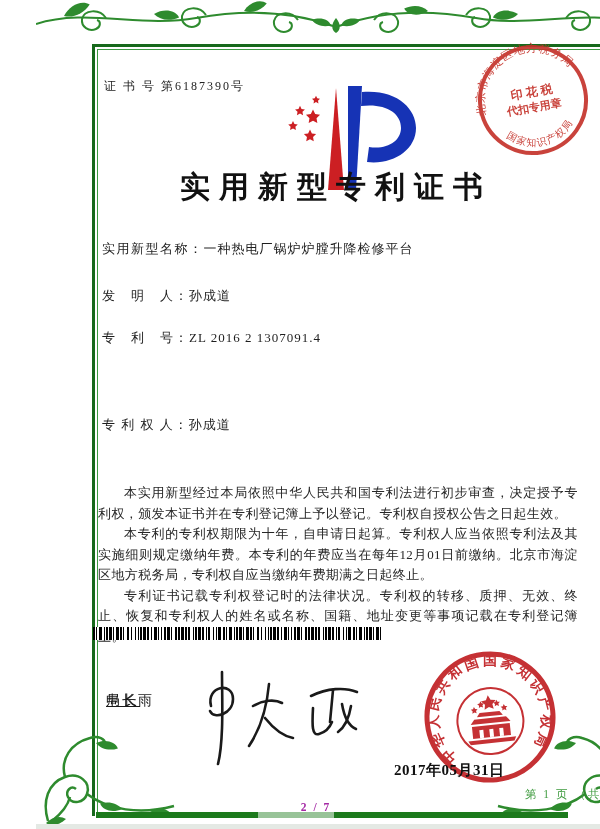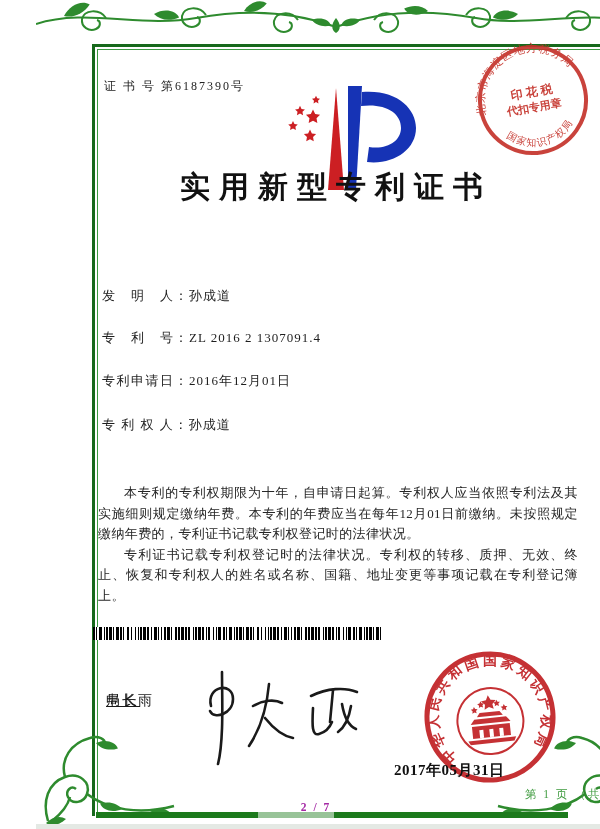--- a/index.html
+++ b/index.html
@@ -152,35 +152,36 @@
     </text>
     <text fill="#c5342c" font-size="10" letter-spacing="1">
       <textPath href="#taxBotArc" startOffset="6">国家知识产权局</textPath>
     </text>
     <text x="58" y="54" text-anchor="middle" fill="#c5342c" font-size="12" font-weight="bold">印 花 税</text>
     <text x="58" y="69" text-anchor="middle" fill="#c5342c" font-size="11" font-weight="bold">代扣专用章</text>
   </svg>
 
   <div class="abs title">实用新型专利证书</div>
 
+  <div class="abs field-row" style="top:240px">
+    <span class="lbl">实用新型名称：</span><span class="val">一种热电厂锅炉炉膛升降检修平台</span>
+  </div>
   <div class="abs field-row" style="top:287px">
     <span class="lbl">发　明　人：</span><span class="val">孙成道</span>
   </div>
   <div class="abs field-row" style="top:329px">
     <span class="lbl">专　利　号：</span><span class="val">ZL 2016 2 1307091.4</span>
   </div>
-  <div class="abs field-row" style="top:372px">
-    <span class="lbl">专利申请日：</span><span class="val">2016年12月01日</span>
-  </div>
   <div class="abs field-row" style="top:416px">
     <span class="lbl">专 利 权 人：</span><span class="val">孙成道</span>
   </div>
 
   <div class="abs body-block">
-    <p>本专利的专利权期限为十年，自申请日起算。专利权人应当依照专利法及其实施细则规定缴纳年费。本专利的年费应当在每年12月01日前缴纳。未按照规定缴纳年费的，专利证书记载专利权登记时的法律状况。</p>
+    <p>本实用新型经过本局依照中华人民共和国专利法进行初步审查，决定授予专利权，颁发本证书并在专利登记簿上予以登记。专利权自授权公告之日起生效。</p>
+    <p>本专利的专利权期限为十年，自申请日起算。专利权人应当依照专利法及其实施细则规定缴纳年费。本专利的年费应当在每年12月01日前缴纳。北京市海淀区地方税务局，专利权自应当缴纳年费期满之日起终止。</p>
     <p>专利证书记载专利权登记时的法律状况。专利权的转移、质押、无效、终止、恢复和专利权人的姓名或名称、国籍、地址变更等事项记载在专利登记簿上。</p>
   </div>
 
   <div class="abs barcode" id="barcode">
       <div style="width: 2px; background: rgb(0, 0, 0);"></div>
       <div style="width: 1px; background: rgb(255, 255, 255);"></div>
       <div style="width: 1px; background: rgb(0, 0, 0);"></div>
       <div style="width: 2px; background: rgb(255, 255, 255);"></div>
       <div style="width: 3px; background: rgb(0, 0, 0);"></div>
       <div style="width: 2px; background: rgb(255, 255, 255);"></div>

